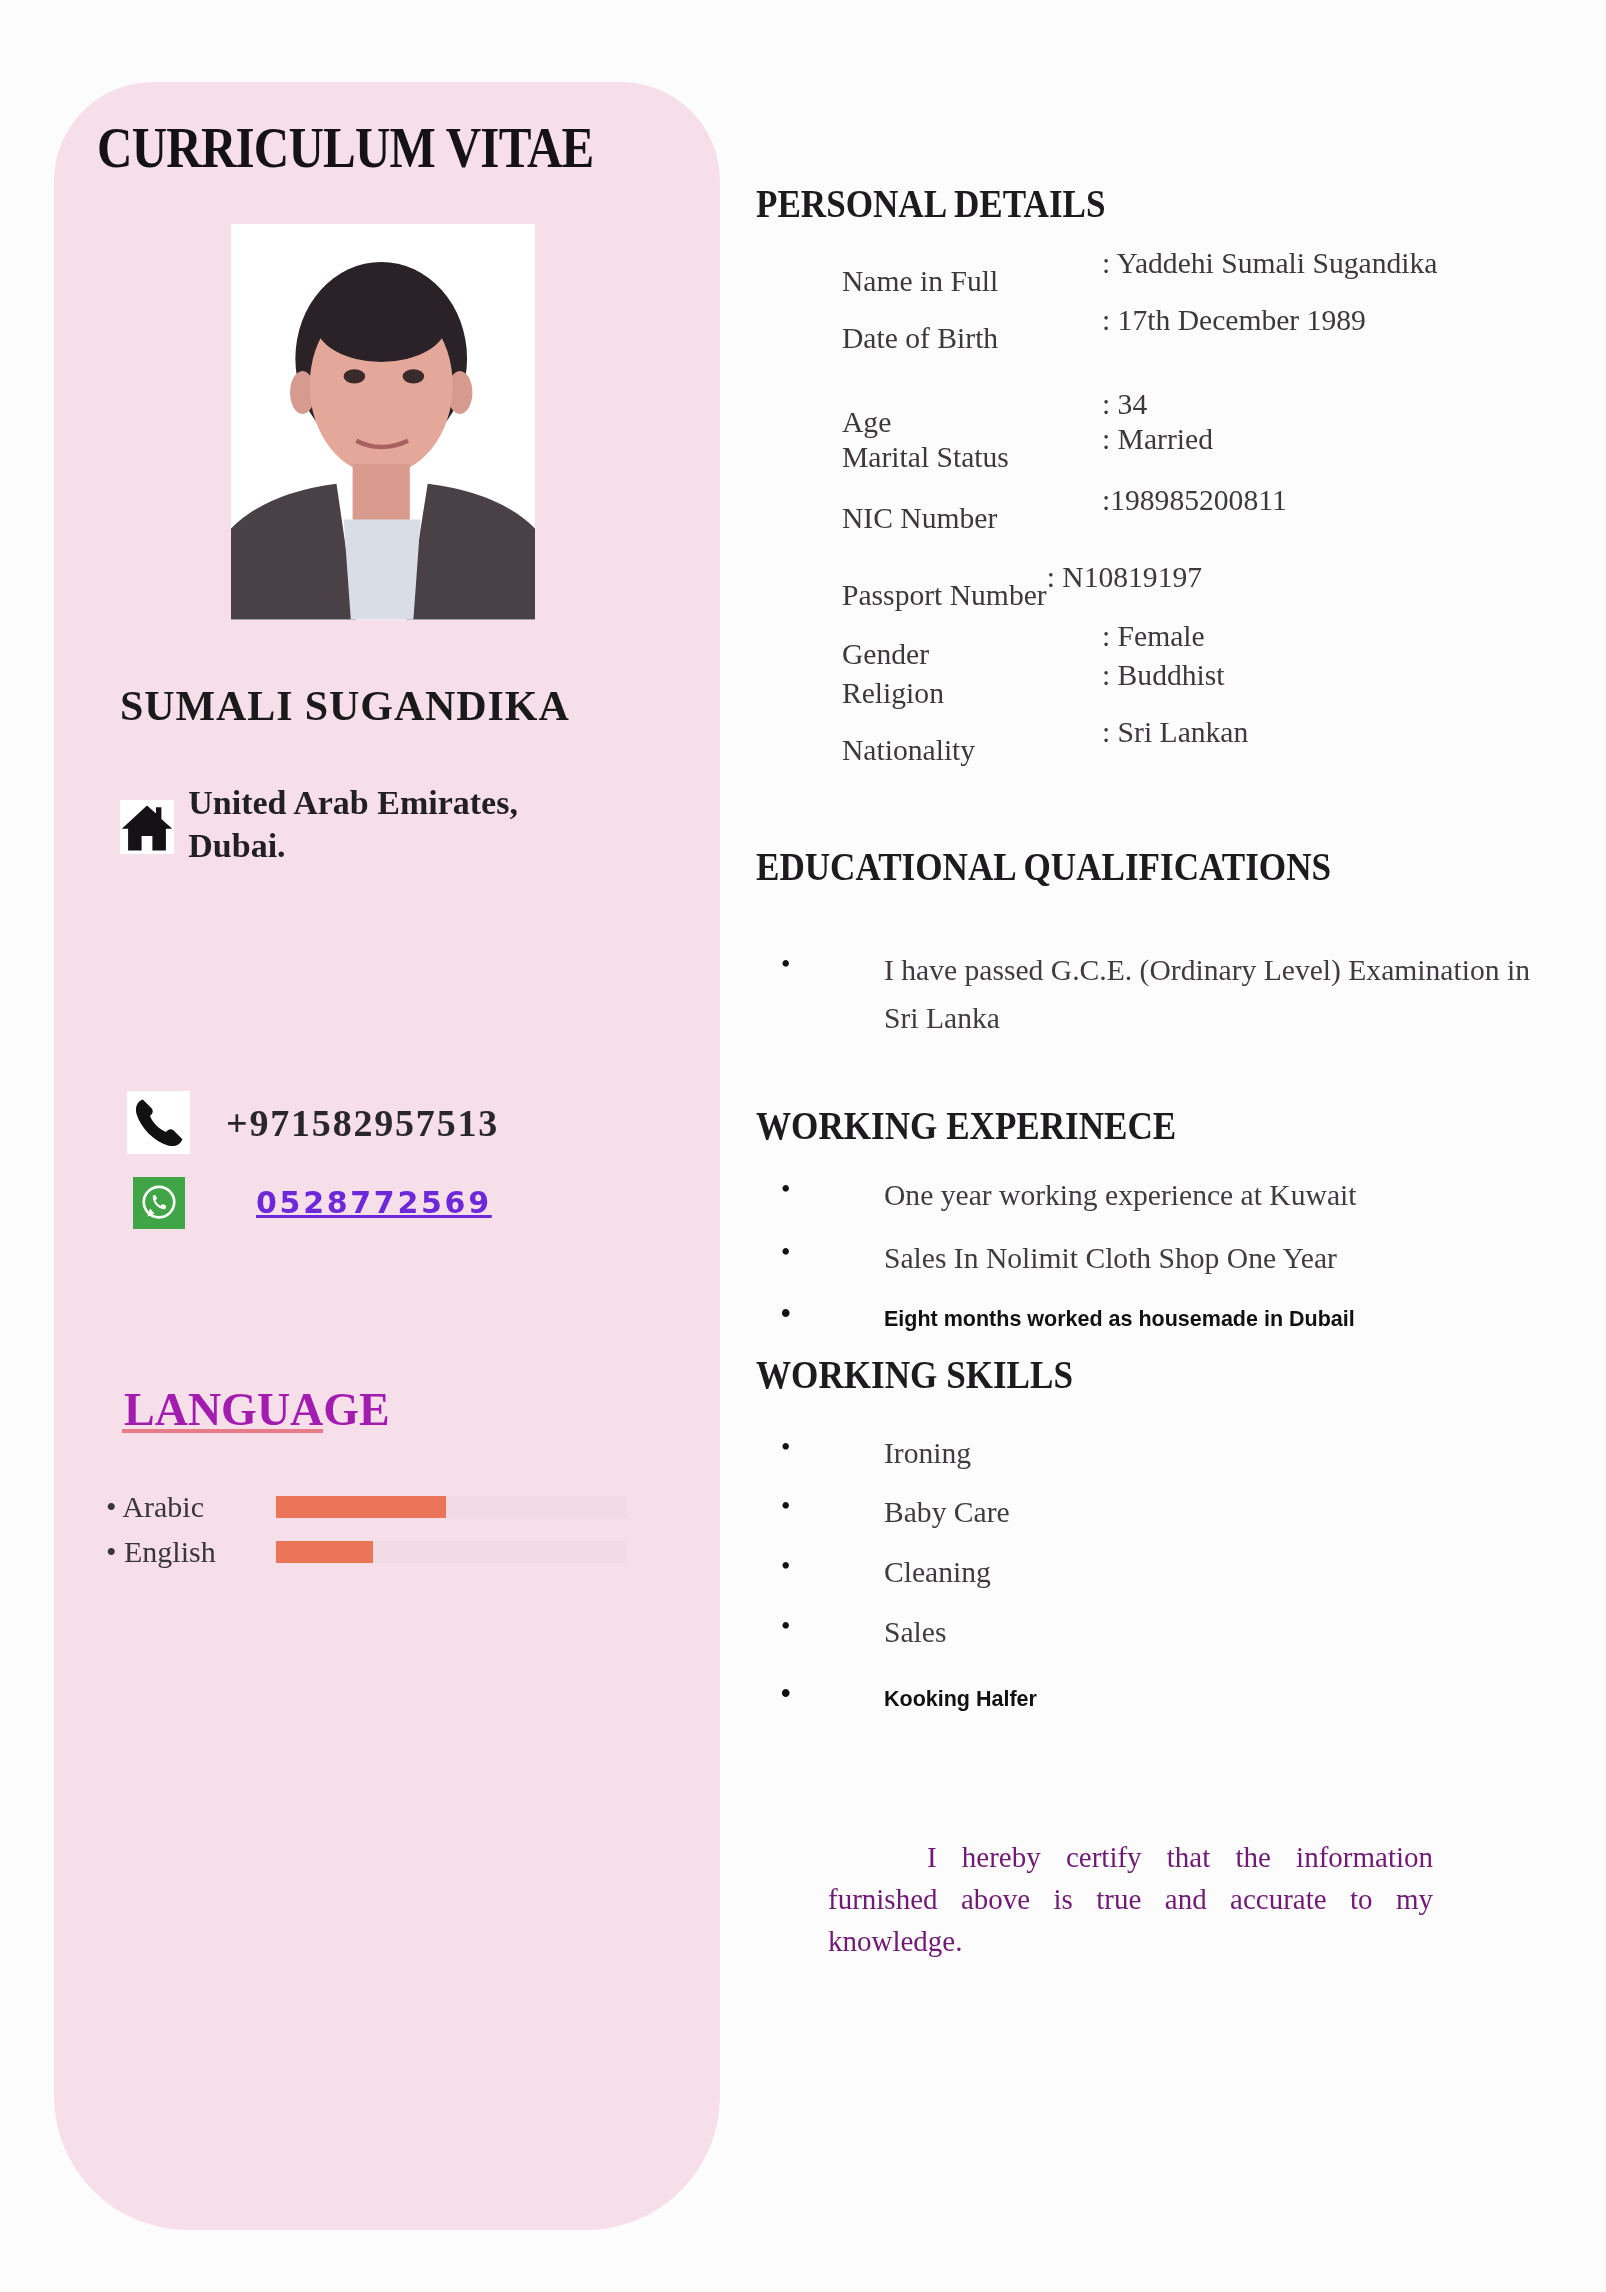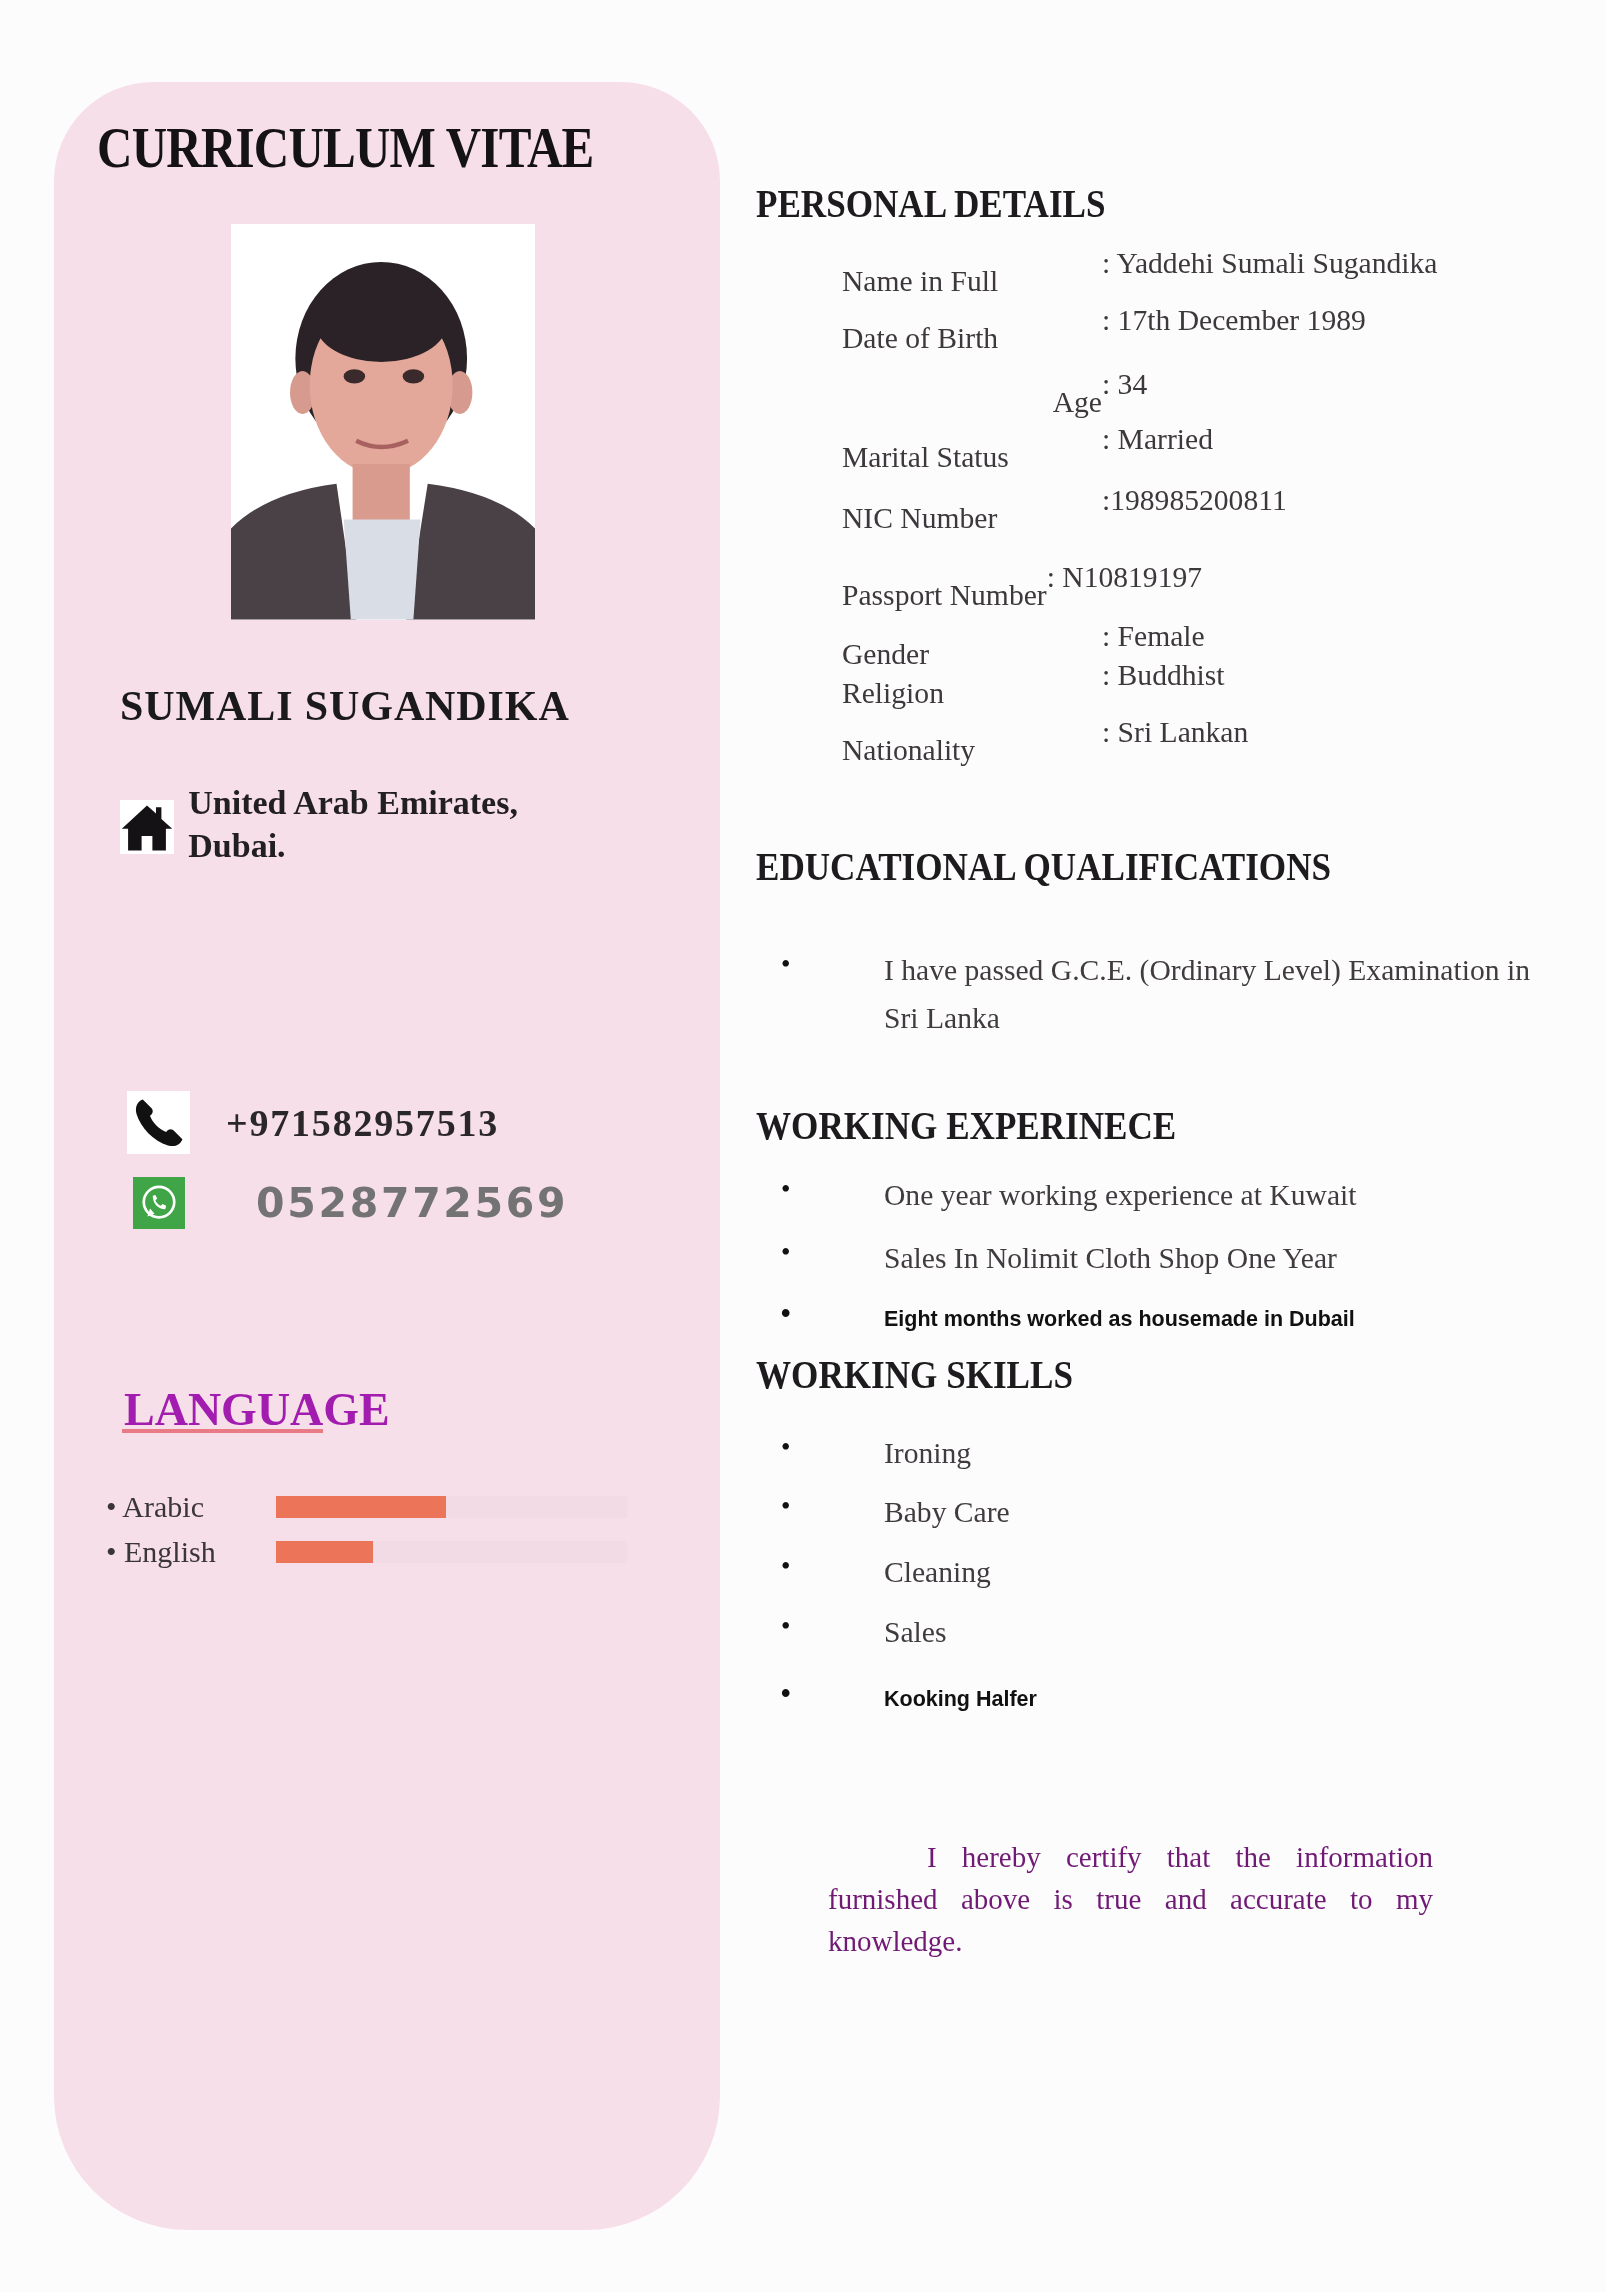--- a/index.html
+++ b/index.html
@@ -100,23 +100,24 @@
       font-family: "Liberation Serif", serif;
       font-weight: bold;
       font-size: 38px;
       letter-spacing: 1.8px;
       color: #2a272a;
     }
     .wa-text {
       margin-left: 66px;
       font-family: "DejaVu Sans", sans-serif;
       font-weight: bold;
-      font-size: 41px;
+      font-size: 30px;
       letter-spacing: 2.7px;
-      color: #737373;
+      color: #6d28d9;
+      text-decoration: underline;
     }
     .lang-heading {
       position: absolute;
       left: 124px;
       top: 1383px;
       font-family: "Liberation Serif", serif;
       font-weight: bold;
       font-size: 46px;
       color: #a21caf;
     }
@@ -310,21 +311,21 @@
   <div class="section-heading" style="top:181px;">PERSONAL DETAILS</div>
 
   <div class="detail-row" style="top:247px;">
     <span class="detail-label">Name in Full</span>
     <span class="detail-value">: Yaddehi Sumali Sugandika</span>
   </div>
   <div class="detail-row" style="top:304px;">
     <span class="detail-label">Date of Birth</span>
     <span class="detail-value">: 17th December 1989</span>
   </div>
-  <div class="detail-row" style="top:368px;text-align:right;">
+  <div class="detail-row" style="top:388px;">
     <span class="detail-label">Age</span>
     <span class="detail-value">: 34</span>
   </div>
   <div class="detail-row" style="top:423px;">
     <span class="detail-label">Marital Status</span>
     <span class="detail-value">: Married</span>
   </div>
   <div class="detail-row" style="top:484px;">
     <span class="detail-label">NIC Number</span>
     <span class="detail-value">:198985200811</span>

